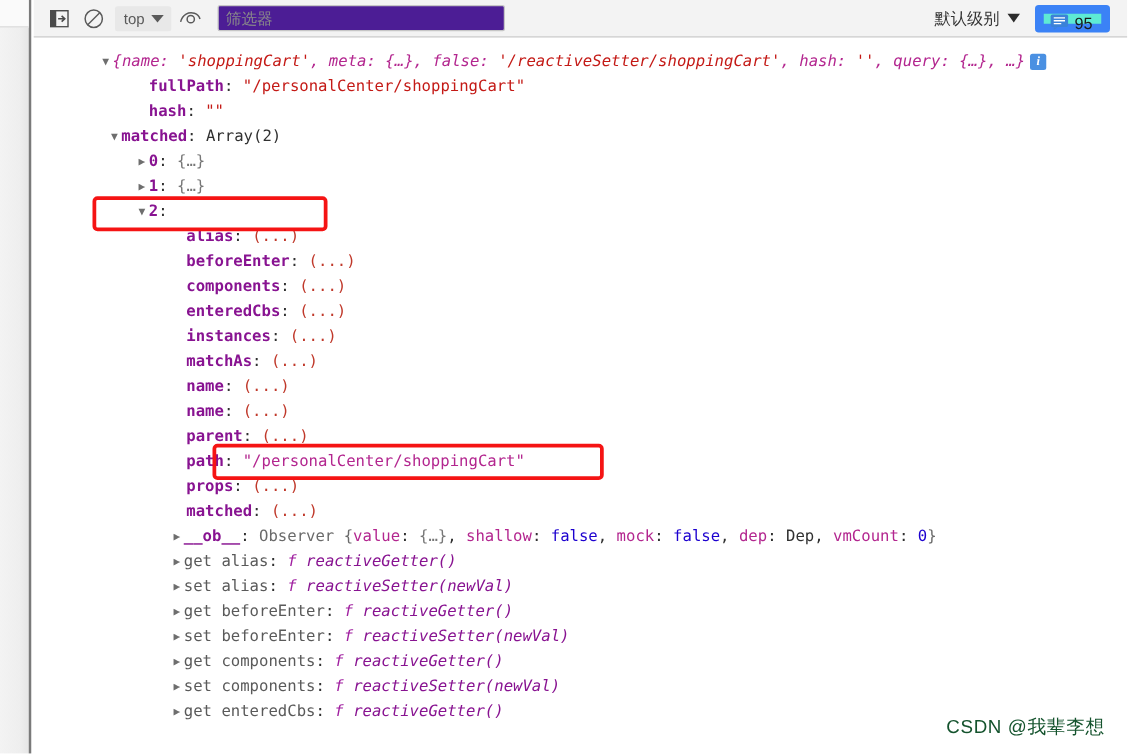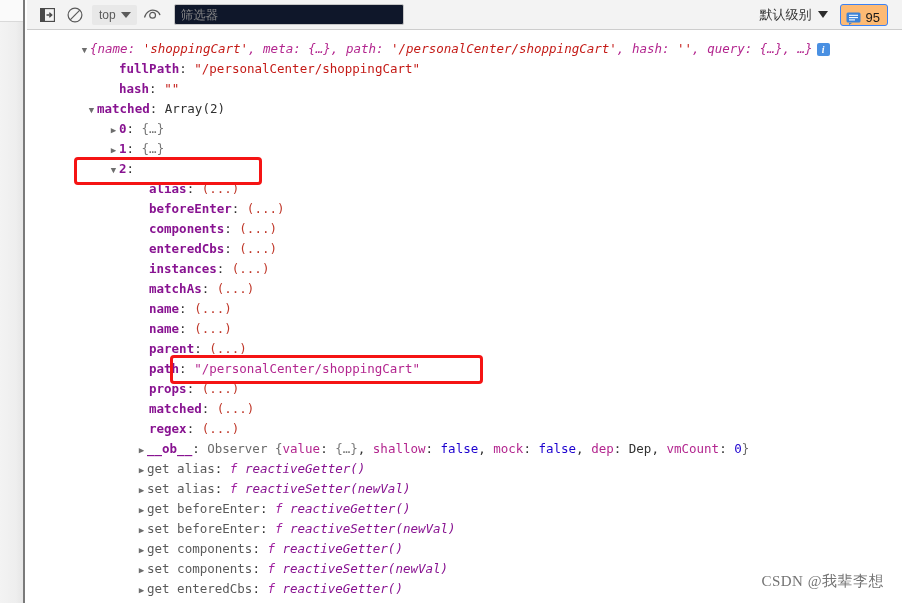--- a/index.html
+++ b/index.html
@@ -76,21 +76,21 @@
     width: 0; height: 0;
     border-left: 5px solid transparent;
     border-right: 5px solid transparent;
     border-top: 6px solid #5a5a5a;
   }
 
   .filter-box {
     flex: 1 1 auto;
     height: 21px;
     margin: 0 6px 0 6px;
-    background: #0f172a;
+    background: #4c1d95;
     border: 1px solid #c6c6c6;
     border-radius: 2px;
     display: flex;
     align-items: center;
     padding: 0 6px;
     max-width: 230px;
   }
   .filter-box .ph {
     font-size: 12.5px;
     color: #8a8a8a;
@@ -116,24 +116,24 @@
   }
   .caret-dark {
     width: 0; height: 0;
     border-left: 5px solid transparent;
     border-right: 5px solid transparent;
     border-top: 7px solid #2b2b2b;
   }
 
   .msg-badge {
     display: flex;
-    align-items: flex-end;
+    align-items: flex-start;
     gap: 5px;
-    background: #fdba74;
-    border: 1px solid #3b82f6;
+    background: #5eead4;
+    border: 7px solid #3b82f6;
     border-radius: 3px;
     height: 22px;
     padding: 0 7px 0 5px;
     margin-right: 8px;
     cursor: pointer;
     flex: 0 0 auto;
   }
   .msg-badge .cnt {
     font-size: 13px;
     color: #1a1a1a;
@@ -213,23 +213,23 @@
     border-radius: 4px;
     pointer-events: none;
     background: transparent;
   }
 
   
   .watermark {
     position: absolute;
     right: 18px;
     bottom: 12px;
-    font-family: Liberation Serif, serif;
+    font-family: Liberation Sans, sans-serif;
     font-size: 15px;
-    color: #737373;
+    color: #14532d;
     letter-spacing: 0.5px;
     user-select: none;
   }
   .ind1 { padding-left: 52px; }
   .ind3 { padding-left: 92px; }
 </style>
 </head>
 <body>
 
 <div id="app">
@@ -286,21 +286,21 @@
         <line x1="3" y1="5.6" x2="12" y2="5.6" stroke="#ffffff" stroke-width="1.1"></line>
         <line x1="3" y1="7.9" x2="9" y2="7.9" stroke="#ffffff" stroke-width="1.1"></line>
       </svg>
       <span class="cnt">95</span>
     </div>
   </div>
 
   <div class="console-body">
 
     <div class="row ind1" style="margin-top:8px;">
-      <span class="arrow">▼</span><span class="preview-line"><span class="pkey">{name: </span><span class="pstr">'shoppingCart'</span><span class="pkey">, meta: {…}, path: </span><span class="pstr">'/personalCenter/shoppingCart'</span><span class="pkey">, hash: </span><span class="pstr">''</span><span class="pkey">, query: {…}, …}</span></span><span class="info-icon">i</span>
+      <span class="arrow">▼</span><span class="preview-line"><span class="pkey">{name: </span><span class="pstr">'shoppingCart'</span><span class="pkey">, meta: {…}, false: </span><span class="pstr">'/reactiveSetter/shoppingCart'</span><span class="pkey">, hash: </span><span class="pstr">''</span><span class="pkey">, query: {…}, …}</span></span><span class="info-icon">i</span>
     </div>
 
     <div class="row ind3">
       <span class="k-prop">fullPath</span><span class="k-plain">: </span><span class="k-str">"/personalCenter/shoppingCart"</span>
     </div>
 
     <div class="row ind3">
       <span class="k-prop">hash</span><span class="k-plain">: </span><span class="k-str">""</span>
     </div>
 
@@ -350,23 +350,20 @@
       </div>
       <div class="row" style="padding-left:122px;">
         <span class="k-prop">path</span><span class="k-plain">: </span><span class="k-strp">"/personalCenter/shoppingCart"</span>
       </div>
       <div class="row" style="padding-left:122px;">
         <span class="k-prop">props</span><span class="k-plain">: </span><span class="k-paren">(...)</span>
       </div>
       <div class="row" style="padding-left:122px;">
         <span class="k-prop">matched</span><span class="k-plain">: </span><span class="k-paren">(...)</span>
       </div>
-      <div class="row" style="padding-left:122px;">
-        <span class="k-prop">regex</span><span class="k-plain">: </span><span class="k-paren">(...)</span>
-      </div>
     </div>
 
     <div class="row" style="padding-left:122px;">
       <span class="arrow" style="margin-left:-13px;">▶</span><span class="k-prop">__ob__</span><span class="k-plain">: </span><span class="k-dim">Observer </span><span class="k-dim">{</span><span class="k-strp">value</span><span class="k-plain">: </span><span class="k-obj">{…}</span><span class="k-plain">, </span><span class="k-strp">shallow</span><span class="k-plain">: </span><span class="k-bool">false</span><span class="k-plain">, </span><span class="k-strp">mock</span><span class="k-plain">: </span><span class="k-bool">false</span><span class="k-plain">, </span><span class="k-strp">dep</span><span class="k-plain">: </span><span class="k-plain">Dep</span><span class="k-plain">, </span><span class="k-strp">vmCount</span><span class="k-plain">: </span><span class="k-num">0</span><span class="k-dim">}</span>
     </div>
 
     <div>
       <div class="row" style="padding-left:122px;">
         <span class="arrow" style="margin-left:-13px;">▶</span><span class="k-gs">get </span><span class="k-gs">alias</span><span class="k-plain">: </span><span class="k-fsym">f </span><span class="k-fn">reactiveGetter()</span>
       </div>

